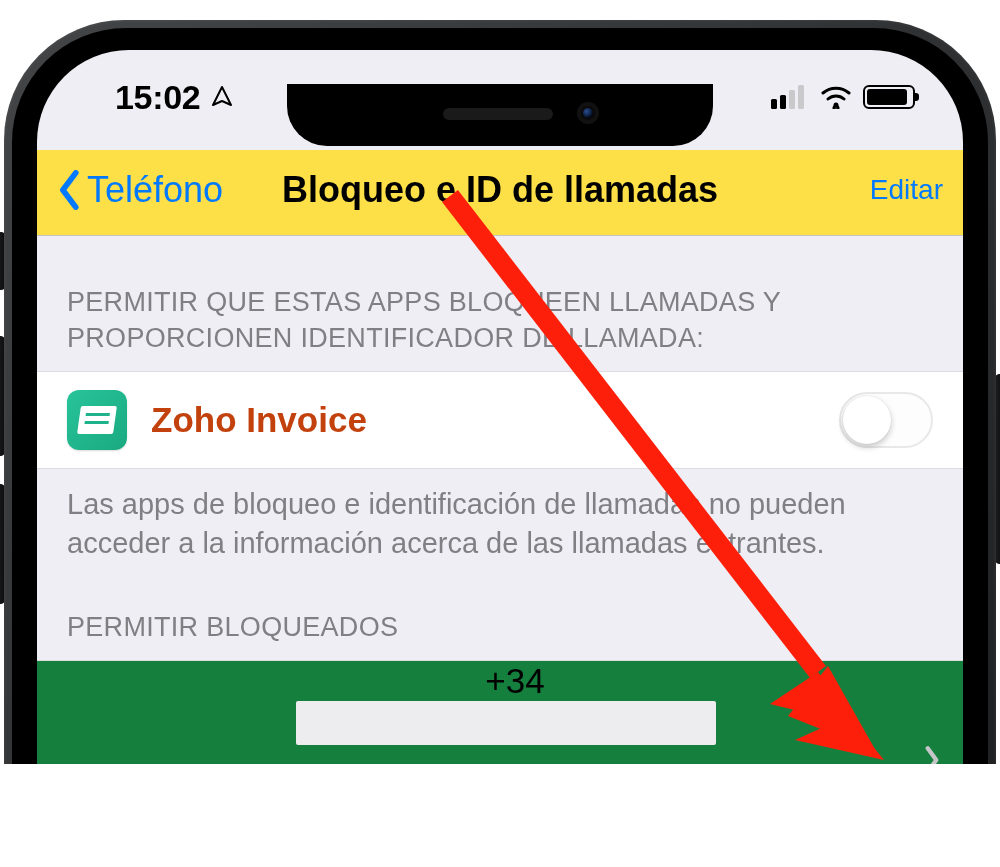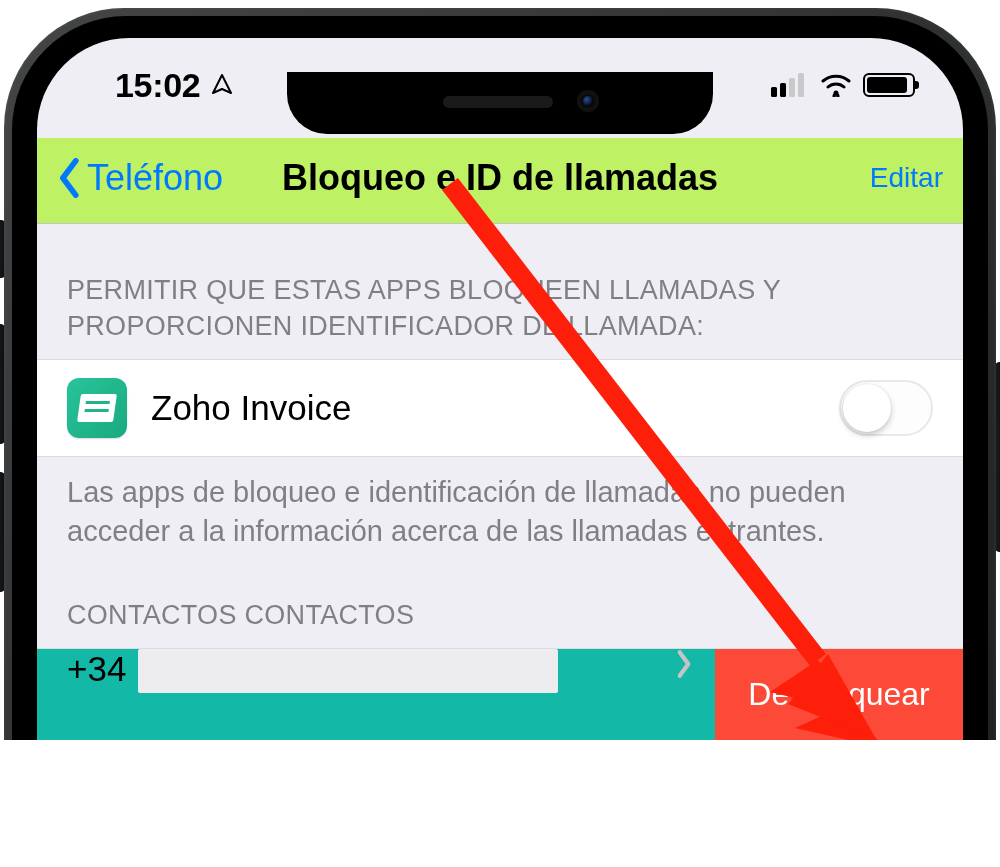--- a/index.html
+++ b/index.html
@@ -1,20 +1,20 @@
 <!DOCTYPE html>
 <html><head>
   <meta charset="utf-8">
   <style>
     * { box-sizing: border-box; margin: 0; padding: 0; }
     body { font-family: -apple-system, 'SF Pro Text', 'Helvetica Neue', Arial, sans-serif; background: #fff; }
 
     
     .device {
-      width: 1000px; height: 732px; position: relative; margin: 4px auto;
+      width: 1000px; height: 732px; position: relative; margin: 16px auto;
     }
     .frame {
       position: absolute; inset: 0; width: 1000px; height: 867px; overflow: hidden;
     }
     .outer-body {
       position: absolute; left: 4px; top: 4px; width: 992px; height: 1800px;
       border-radius: 120px; background: linear-gradient(135deg,#434546 0%,#2b2d2e 40%,#202223 60%,#161718 100%);
       box-shadow: inset 0 0 3px 1px rgba(255,255,255,.06);
     }
     .outer-body::before {
@@ -54,44 +54,44 @@
     .status .cell span.dim { background:#c9c9cc; }
     .status .cell span:nth-child(1){ left:0; height:10px; }
     .status .cell span:nth-child(2){ left:9px; height:14px; }
     .status .cell span:nth-child(3){ left:18px; height:19px; }
     .status .cell span:nth-child(4){ left:27px; height:24px; }
     .status .batt { width:52px; height:24px; border:2.5px solid #000; border-radius:6px; position:relative; }
     .status .batt::after { content:""; position:absolute; right:-6px; top:6px; width:4px; height:8px; background:#000; border-radius:0 3px 3px 0; }
     .status .batt i { position:absolute; left:2px; top:2px; bottom:2px; width:40px; background:#000; border-radius:3px; }
 
     
-    .nav { position:absolute; top:100px; left:0; right:0; height:86px; background:#bef264; border-bottom:1px solid #c5c5c8; display:flex; align-items:center; justify-content:space-between; padding:0 20px 6px; }
+    .nav { position:absolute; top:100px; left:0; right:0; height:86px; background:#fde047; border-bottom:1px solid #c5c5c8; display:flex; align-items:center; justify-content:space-between; padding:0 20px 6px; }
     .nav .back { display:flex; align-items:center; color:#0079ff; font-size:36px; gap:4px; }
     .nav .back svg { width:26px; height:40px; }
     .nav .title { font-size:36px; font-weight:700; color:#000; position:absolute; left:50%; transform:translateX(-50%); white-space:nowrap; }
     .nav .edit { color:#0079ff; font-size:28px; }
 
     
     .content { position:absolute; top:186px; left:0; right:0; bottom:0; background:#efeef4; }
     .sec-header { padding: 48px 30px 14px; font-size:27px; color:#7f7f84; letter-spacing:0.3px; line-height:1.35; }
     .sec-footer { padding: 16px 30px 10px; font-size:29px; color:#7f7f84; line-height:1.35; }
 
     .row { background:#fff; border-top:1px solid #dcdce0; border-bottom:1px solid #dcdce0; padding:18px 30px; display:flex; align-items:center; min-height:92px; position:relative; }
 
     .app-icon { width:60px; height:60px; border-radius:12px; background:linear-gradient(135deg,#28c49a,#1aa980); display:flex; align-items:center; justify-content:center; box-shadow:0 1px 2px rgba(0,0,0,.15); margin-right:24px; }
     .app-icon .doc { width:36px; height:28px; background:#fff; border-radius:2px; transform:skewX(-8deg); position:relative; }
     .app-icon .doc::before, .app-icon .doc::after { content:""; position:absolute; left:6px; right:6px; height:3px; background:#1fb38c; }
     .app-icon .doc::before { top:7px; }
     .app-icon .doc::after  { top:15px; }
 
-    .row .label { font-size:35px; color:#000000; flex:1; }
+    .row .label { font-size:35px; color:#c2410c; flex:1;font-weight:bold; }
     .switch { width:94px; height:56px; background:#fdfdfd; border:2.5px solid #e8e8ea; border-radius:28px; position:relative; }
     .switch .knob { position:absolute; left:2px; top:2px; width:48px; height:48px; border-radius:50%; background:#fff; box-shadow:0 3px 6px rgba(0,0,0,.22), 0 0 0 0.5px rgba(0,0,0,.06); }
 
-    .blocked-row { background:#14b8a6; border-top:1px solid #dcdce0; border-bottom:1px solid #dcdce0; display:flex; align-items:flex-start; min-height:92px; position:relative; }
+    .blocked-row { background:#15803d; border-top:1px solid #dcdce0; border-bottom:1px solid #dcdce0; display:flex; align-items:center; min-height:92px; position:relative;flex-direction:column; }
     .blocked-row + .blocked-row { border-top:none; }
     .blocked-row .num { font-size:35px; color:#000; padding-left:30px; }
     .blocked-row .blur { margin-left:12px; height:44px; background:#ededef; border-radius:2px; flex:0 0 auto; }
     .blocked-row .blur.a { width:420px; }
     .blocked-row .blur.b { width:480px; margin-left:30px; }
     .blocked-row .chev { color:#c5c5c9; margin: 0 22px 0 auto; }
     .blocked-row .chev svg { width:18px; height:30px; display:block; }
 
     .unblock { width:248px; height:92px; background:#fd4a38; color:#fff; font-size:32px; display:flex; align-items:center; justify-content:center; }
 
@@ -161,21 +161,21 @@
               <span class="doc"></span>
             </div>
           <div class="label">Zoho Invoice</div>
           <div class="switch">
               <span class="knob"></span>
             </div>
         </div>
 
         <div class="sec-footer">Las apps de bloqueo e identificación de llamadas no pueden acceder a la información acerca de las llamadas entrantes.</div>
 
-        <div class="sec-header" style="padding-top:36px">CONTACTOS CONTACTOS</div>
+        <div class="sec-header" style="padding-top:36px">PERMITIR BLOQUEADOS</div>
 
         <div class="blocked-row">
           <span class="num">+34</span>
           <span class="blur a"></span>
           <span class="chev">
               <svg viewBox="0 0 16 28">
                 <path d="M4 3 L12 14 L4 25" fill="none" stroke="#c5c5c9" stroke-width="4" stroke-linecap="round" stroke-linejoin="round"></path>
               </svg>
             </span>
           <div class="unblock">Desbloquear</div>

